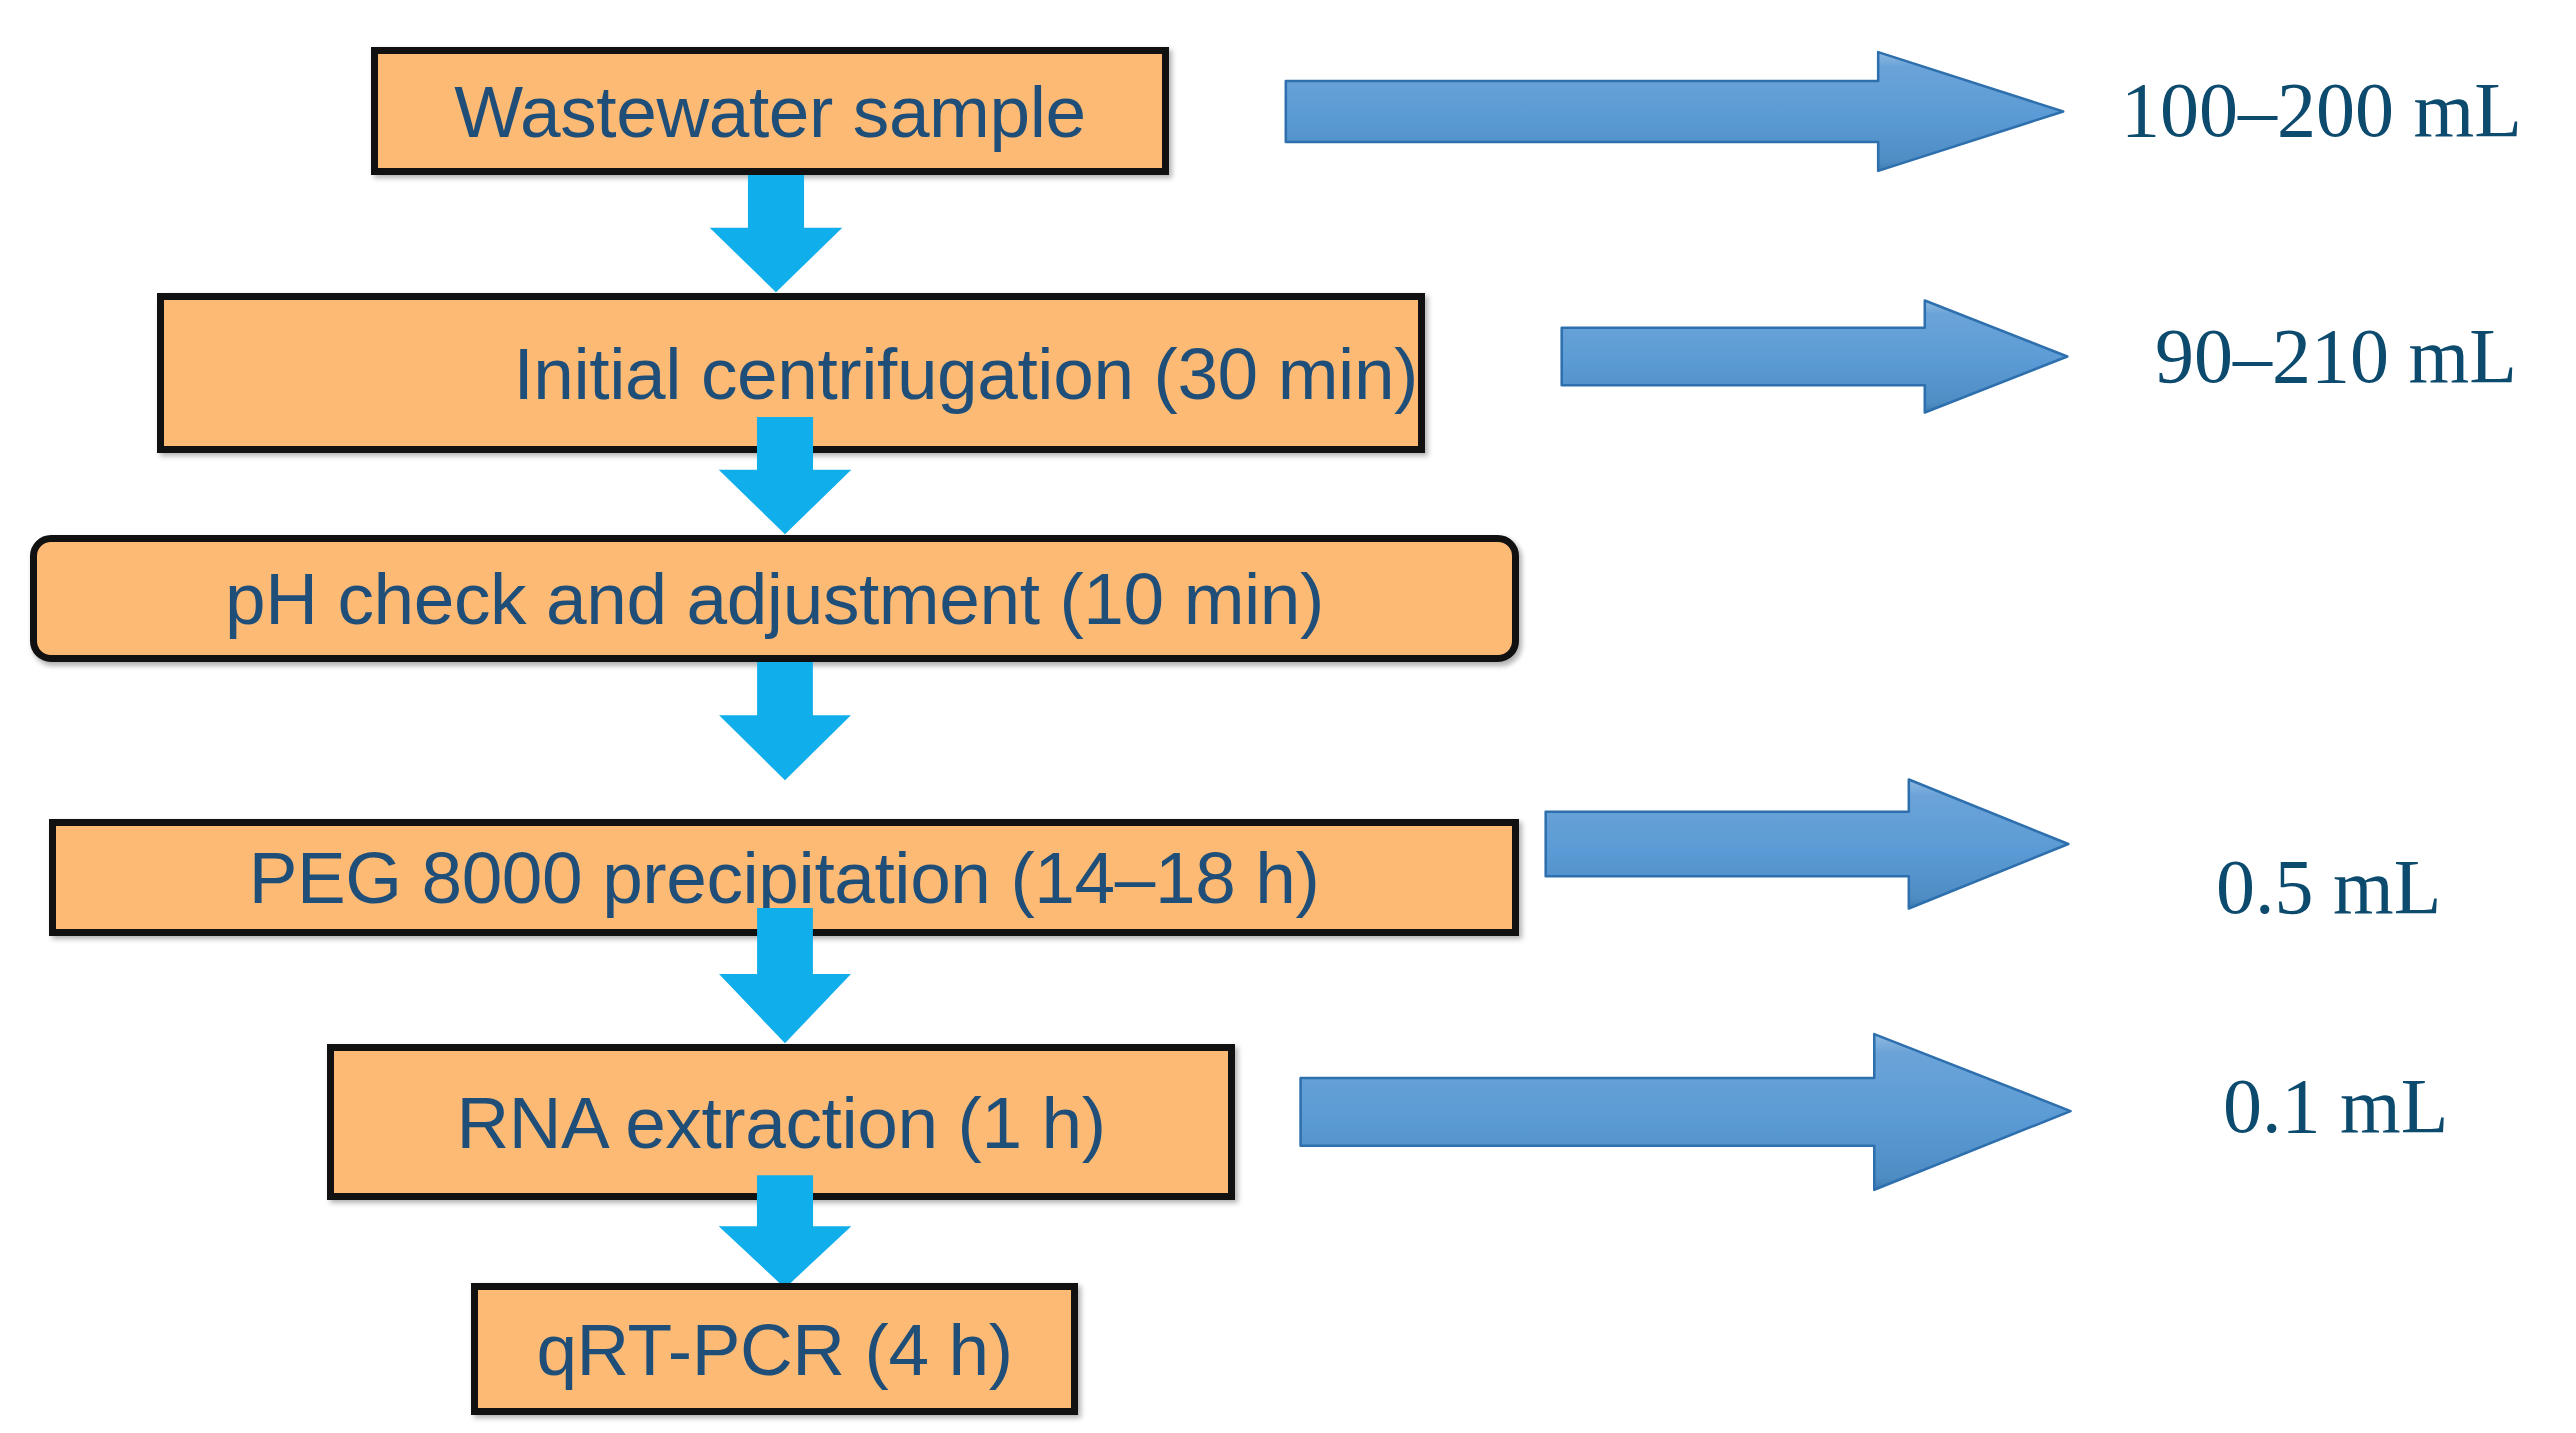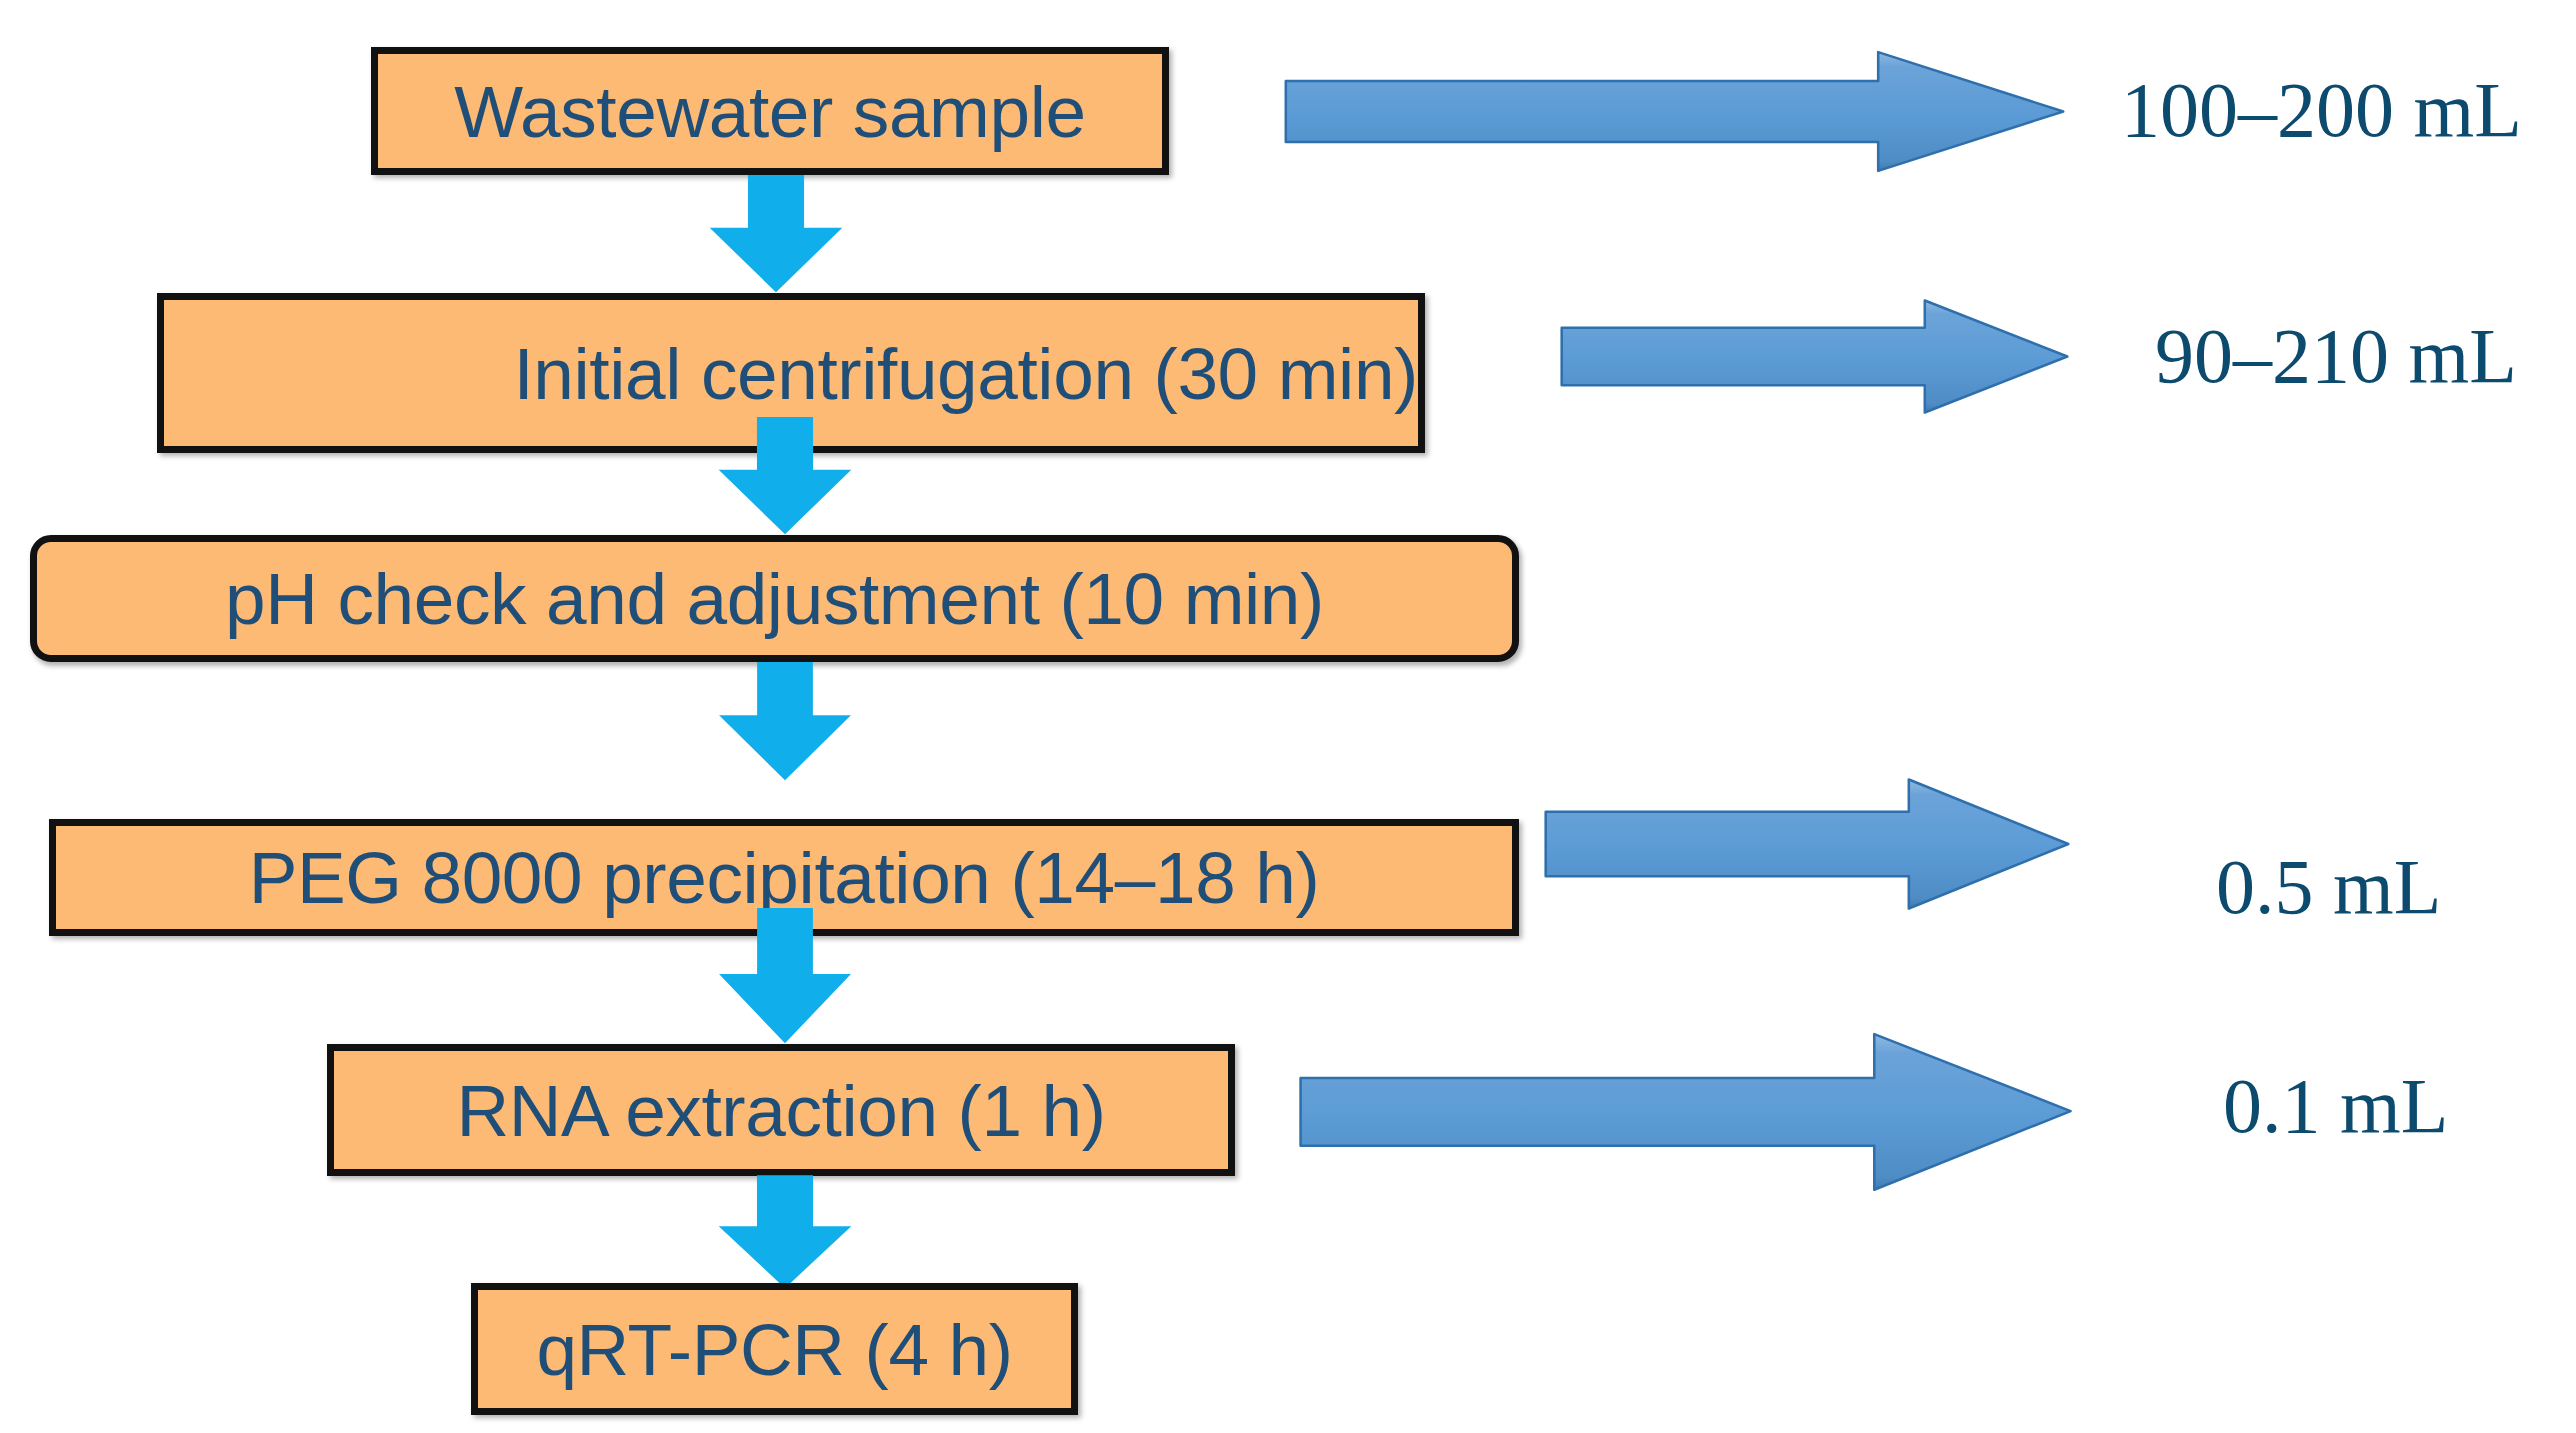--- a/index.html
+++ b/index.html
@@ -148,21 +148,21 @@
   </div>
 
   <div class="vol-label" style="left:2216px; top:848px;">0.5 mL</div>
 
   <div class="down-arrow" style="left:717px; top:908px; width:136px; height:137px;">
     <svg width="136" height="137" viewBox="0 0 160 162" xmlns="http://www.w3.org/2000/svg">
       <polygon points="47,0 113,0 113,78 158,78 80,160 2,78 47,78" fill="#10AEEA"></polygon>
     </svg>
   </div>
 
-  <div class="proc-box" style="left:327px; top:1044px; width:908px; height:132px;">
+  <div class="proc-box" style="left:327px; top:1044px; width:908px; height:156px;">
     <span class="proc-label">RNA extraction (1 h)</span>
   </div>
 
   <div class="vol-arrow" style="left:1298px; top:1029px; width:776px; height:165px;">
     <svg width="776" height="165" viewBox="0 0 915 195" xmlns="http://www.w3.org/2000/svg">
       <defs>
         <linearGradient id="ga4" x1="0" y1="0" x2="0" y2="1">
           <stop offset="0%" stop-color="#8FB9E0"></stop>
           <stop offset="12%" stop-color="#6BA3D8"></stop>
           <stop offset="55%" stop-color="#5B9BD5"></stop>

